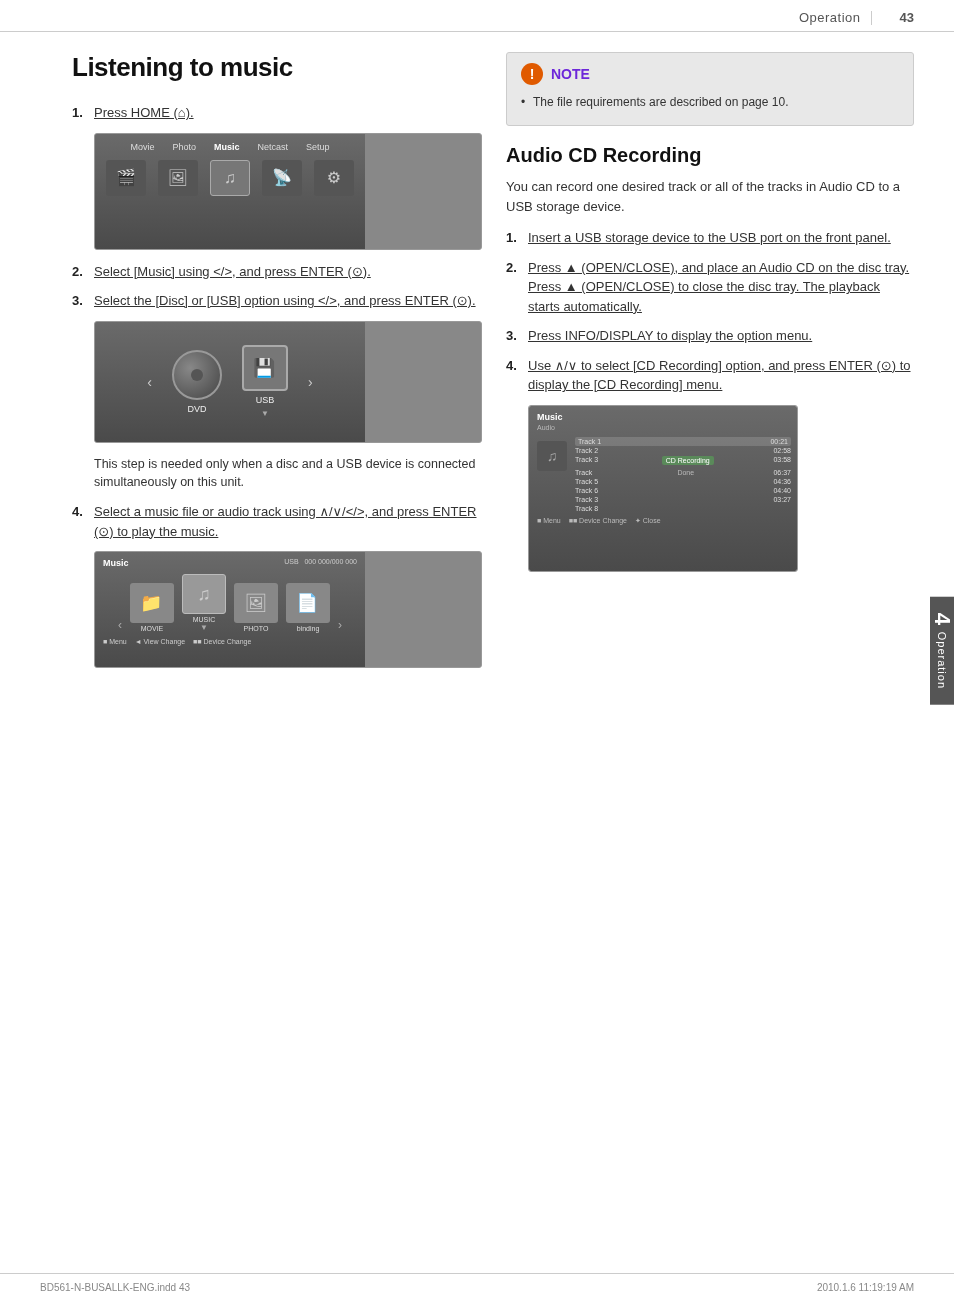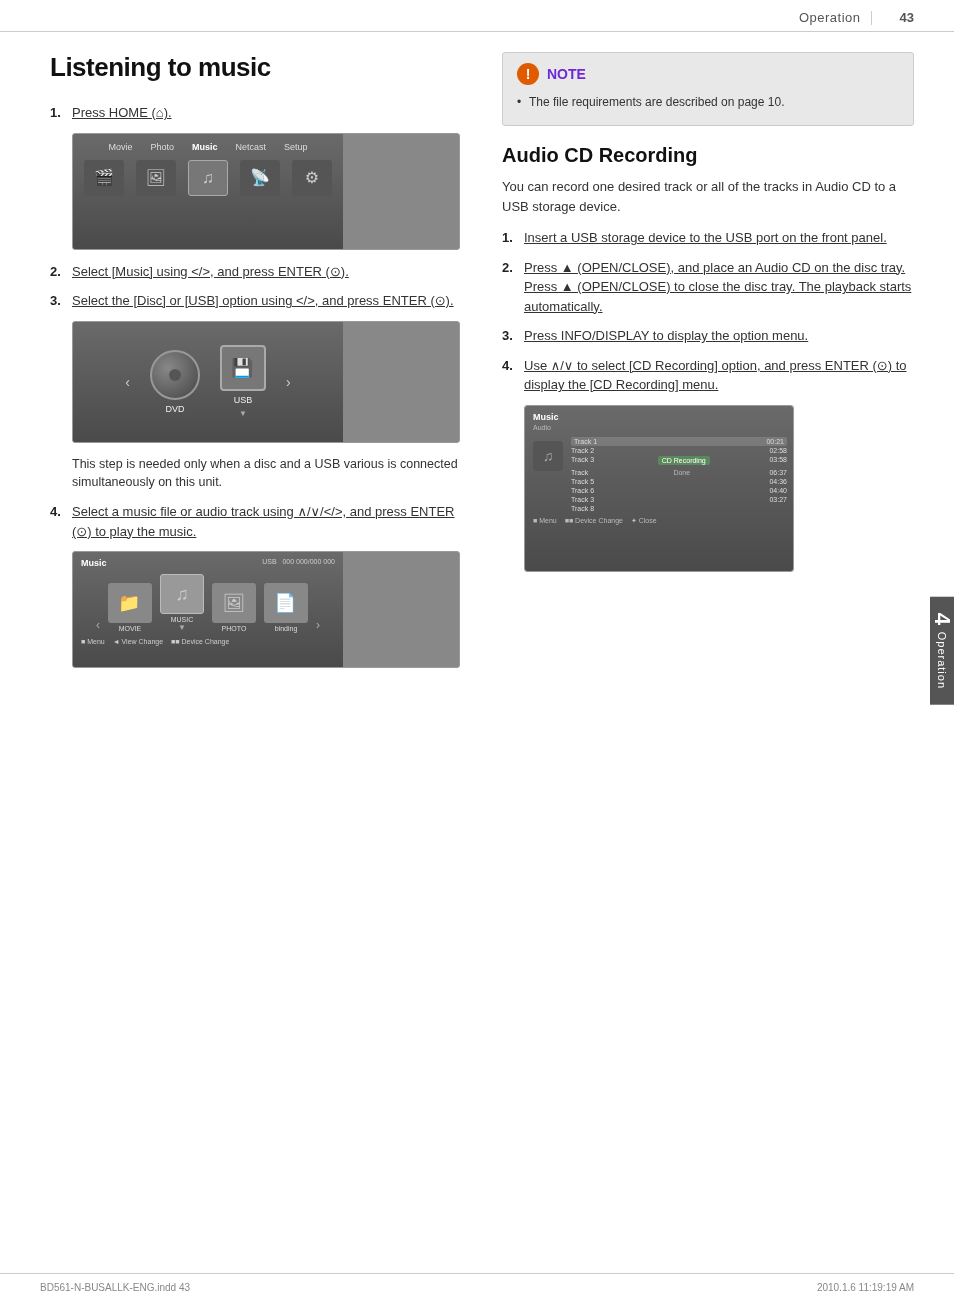--- a/index.html
+++ b/index.html
@@ -56,22 +56,22 @@
       padding: 16px 4px;
       letter-spacing: 1px;
       display: flex;
       align-items: center;
       justify-content: center;
     }
 
     
     .main-content {
       display: flex;
-      padding: 20px 40px 20px 50px;
-      gap: 42px;
+      padding: 20px 40px 20px 72px;
+      gap: 24px;
     }
 
     
     .left-col {
       flex: 0 0 410px;
       max-width: 410px;
     }
 
     
     .right-col {
@@ -527,21 +527,21 @@
           </div>
           <div class="disc-item">
             <div class="usb-icon">💾</div>
             <span class="item-label">USB</span>
             <span style="font-size:8px;color:#aaa;">▼</span>
           </div>
           <span class="arrow-right">›</span>
         </div>
       </div>
 
-      <p class="step-desc">This step is needed only when a disc and a USB various is connected simultaneously on this unit.</p>
+      <p class="step-desc">This step is needed only when a disc and a USB device is connected simultaneously on this unit.</p>
 
       <div class="step">
         <span class="step-num">4.</span>
         <span class="step-text">Select a music file or audio track using ∧/∨/&lt;/&gt;, and press ENTER (⊙) to play the music.</span>
       </div>
 
       <div class="screen-mock">
         <div class="music-screen">
           <div class="music-screen-header">
             <span class="music-screen-title">Music</span>

